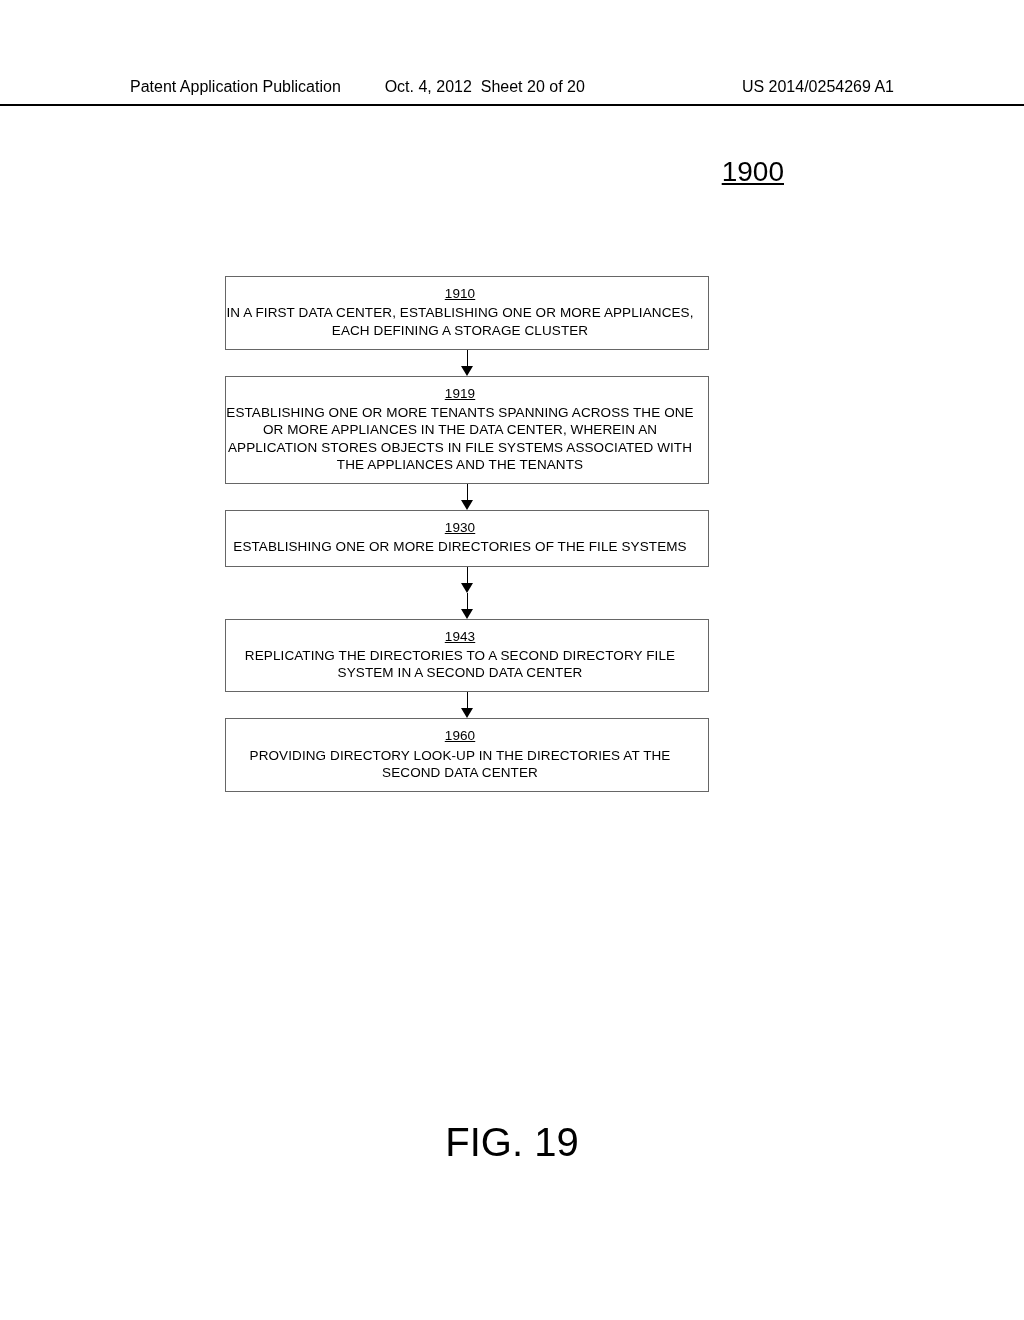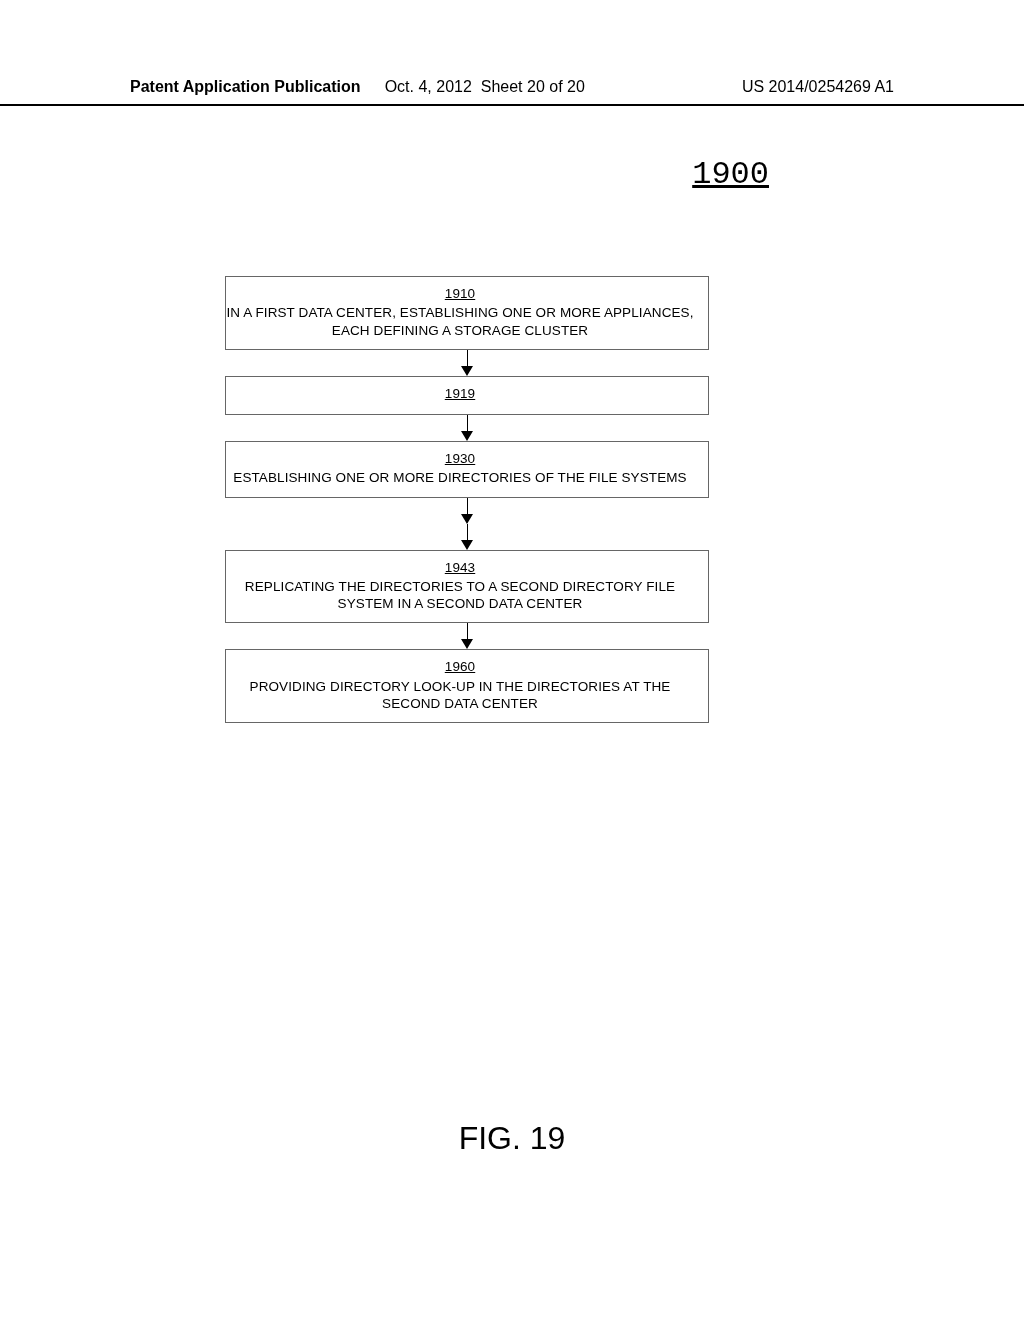--- a/index.html
+++ b/index.html
@@ -23,31 +23,30 @@
     right: 0;
     height: 28px;
     border-bottom: 2px solid #000;
     padding: 0 130px 6px 130px;
   }
   .header-row {
     display: flex;
     font-size: 16px;
     align-items: baseline;
   }
-  .header-left { font-weight: bold; flex: 1; }
+  .header-left { font-weight: normal; flex: 1; }
   .header-mid { flex: 1; text-align: left; }
   .header-right { flex: 1; text-align: right; }
   .fignum {
     position: absolute;
     top: 156px;
-    right: 255px;
-    font-size: 32px;
+    right: 240px;
+    font-size: 28px;
     text-decoration: underline;
     font-weight: normal;
-    font-family: Liberation Mono, monospace;
   }
   .flow {
     position: absolute;
     top: 276px;
     left: 225px;
     width: 484px;
     display: flex;
     flex-direction: column;
     align-items: center;
   }
@@ -82,21 +81,21 @@
     width: 0; height: 0;
     border-left: 6px solid transparent;
     border-right: 6px solid transparent;
     border-top: 10px solid #000;
   }
   .figlabel {
     position: absolute;
     top: 1120px;
     left: 0; right: 0;
     text-align: center;
-    font-size: 32px;
+    font-size: 40px;
     font-family: Arial, sans-serif;
   }
 </style>
 </head>
 <body>
 
 <div class="page">
 
   <div class="header">
     <div class="header-row">
@@ -116,20 +115,21 @@
       <span class="num">1910</span>
       <span>IN A FIRST DATA CENTER, ESTABLISHING ONE OR MORE APPLIANCES, EACH DEFINING A STORAGE CLUSTER</span>
     </div>
     <div class="arrow">
         <div class="shaft"></div>
         <div class="head"></div>
       </div>
 
     <div class="step">
       <span class="num">1919</span>
+      <span>ESTABLISHING ONE OR MORE TENANTS SPANNING ACROSS THE ONE OR MORE APPLIANCES IN THE DATA CENTER, WHEREIN AN APPLICATION STORES OBJECTS IN FILE SYSTEMS ASSOCIATED WITH THE APPLIANCES AND THE TENANTS</span>
     </div>
     <div class="arrow">
         <div class="shaft"></div>
         <div class="head"></div>
       </div>
 
     <div class="step">
       <span class="num">1930</span>
       <span>ESTABLISHING ONE OR MORE DIRECTORIES OF THE FILE SYSTEMS</span>
     </div>

